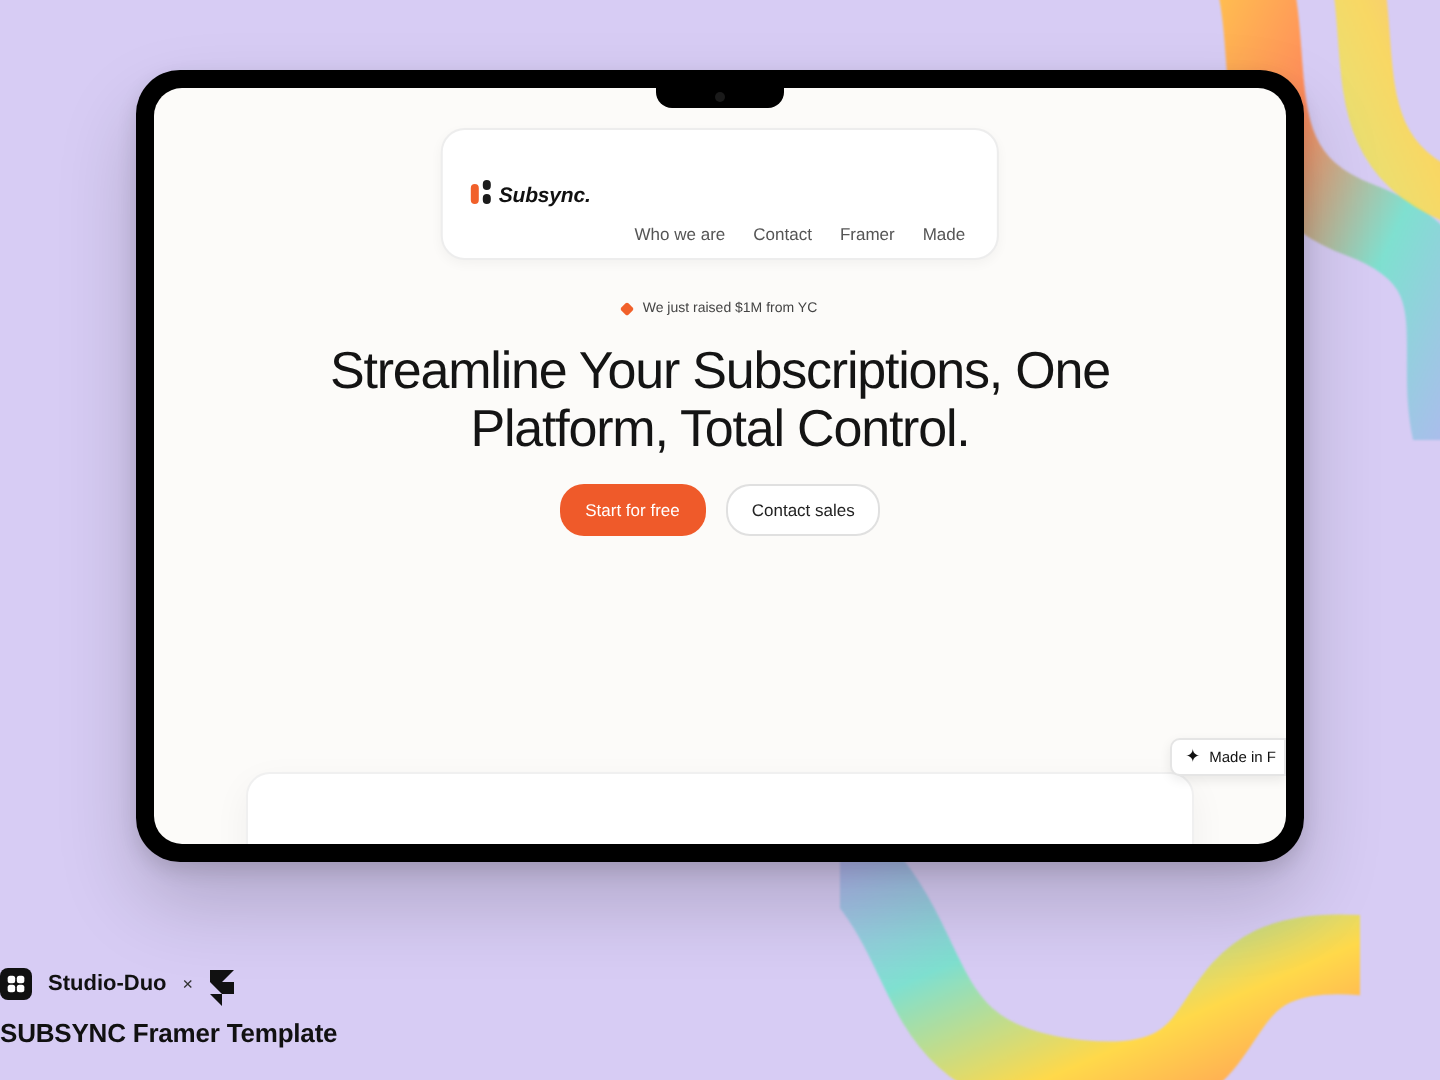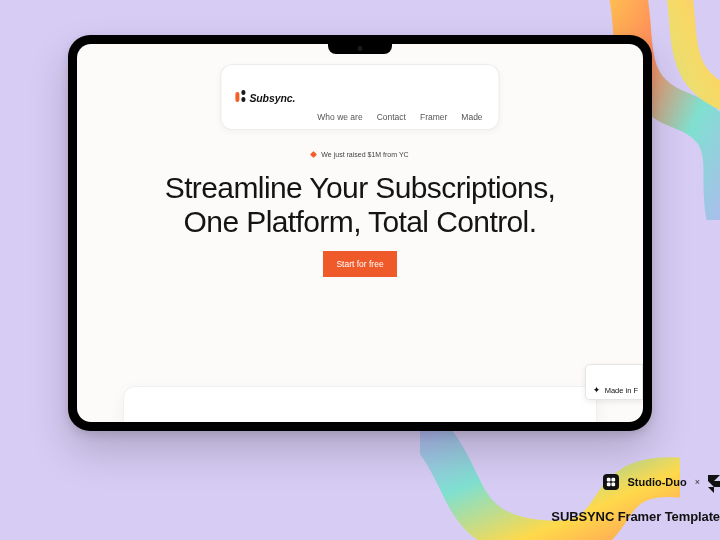--- a/index.html
+++ b/index.html
@@ -81,71 +81,71 @@
     display: flex; flex-direction: column; align-items: center;
     padding: 0 40px; text-align: center;
   }
   .announce {
     display: flex; align-items: center; gap: 5px;
     font-size: 7px; color: #444; margin-bottom: 10px;
     padding: 3px 9px; border-radius: 10px;
   }
   .announce .dot { width: 5px; height: 5px; background: #f1602a; border-radius: 1px; transform: rotate(45deg); }
   .headline {
-    font-size: 30px; line-height: 1.12; font-weight: 500; letter-spacing: -0.6px;
+    font-size: 26px; line-height: 1.12; font-weight: 500; letter-spacing: -0.6px;
     color: #141414; max-width: 420px; margin-bottom: 13px;
   }
   .subhead {
     font-size: 8.2px; line-height: 1.55; color: #6b6b6b; max-width: 340px;
     margin-bottom: 16px;
   }
   .cta-row { display: flex; gap: 10px; align-items: center; }
   .btn {
-    font-size: 8.5px; padding: 7px 12px; border-radius: 0; cursor: pointer;
+    font-size: 8.5px; padding: 7px 12px; border-radius: 12px; cursor: pointer;
     border: 1px solid transparent;
   }
   .btn.primary { background: #ef5a2a; color: #fff; font-weight: 500; }
   .btn.secondary { background: #fff; border-color: rgba(0,0,0,0.12); color: #222; }
 
   
   .peek {
     position: absolute; bottom: -12px; left: 46px; right: 46px; height: 48px;
     background: #fff; border: 1px solid rgba(0,0,0,0.06); border-radius: 12px;
     box-shadow: 0 6px 18px rgba(0,0,0,0.05);
   }
 
   .madein {
-    position: absolute; right: 0px; bottom: 22px;
+    position: absolute; right: 0px; bottom: 34px;
     background: #fff; border: 1px solid rgba(0,0,0,0.1);
-    border-radius: 5px 0 0 5px; padding: 21px 4px 4px 7px;
+    border-radius: 5px 0 0 5px; padding: 4px 4px 4px 7px;
     font-size: 7.5px; display: flex; align-items: center; gap: 4px;
     color: #111; box-shadow: 0 2px 6px rgba(0,0,0,0.08);
   }
   .madein .bolt {
     width: 8px; height: 8px; position: relative;
   }
   .madein .bolt::before {
     content: "✦"; position: absolute; top: -2px; left: 0; font-size: 9px; color: #111;
   }
 
   
   .footer-area {
     position: absolute; bottom: 16px; left: 0; right: 0;
-    display: flex; flex-direction: column; align-items: flex-end; gap: 9px;
+    display: flex; flex-direction: column; align-items: flex-start; gap: 9px;
   }
   .collab { display: flex; align-items: center; gap: 8px; }
   .studio-logo {
     width: 16px; height: 16px; border-radius: 4px; background: #111;
     display: flex; align-items: center; justify-content: center;
   }
   .studio-logo svg { width: 10px; height: 10px; }
   .studio-name { font-size: 11px; font-weight: 600; color: #111; }
   .collab-x { font-size: 9px; color: #333; }
   .framer-logo { width: 12px; height: 14px; }
-  .title-line { font-size: 13px; font-weight: 700; color: #111; letter-spacing: -0.1px; margin-top: 10px; }
+  .title-line { font-size: 13px; font-weight: 700; color: #111; letter-spacing: -0.1px; }
 </style>
 </head>
 <body>
 
 <div class="stage">
 
   <div class="ribbon top">
     <svg viewBox="0 0 220 260">
       <defs>
         <linearGradient id="g1" x1="0" y1="0" x2="1" y2="1">
@@ -201,20 +201,21 @@
       </div>
 
       <div class="hero">
         <div class="announce">
           <span class="dot"></span>
           <span>We just raised $1M from YC</span>
         </div>
         <h1 class="headline">Streamline Your Subscriptions, One Platform, Total Control.</h1>
         <div class="cta-row">
           <div class="btn primary">Start for free</div>
+          <div class="btn secondary">Contact sales</div>
         </div>
       </div>
 
       <div class="peek"></div>
 
       <div class="madein">
         <span class="bolt"></span>
         <span>Made in F</span>
       </div>
 

